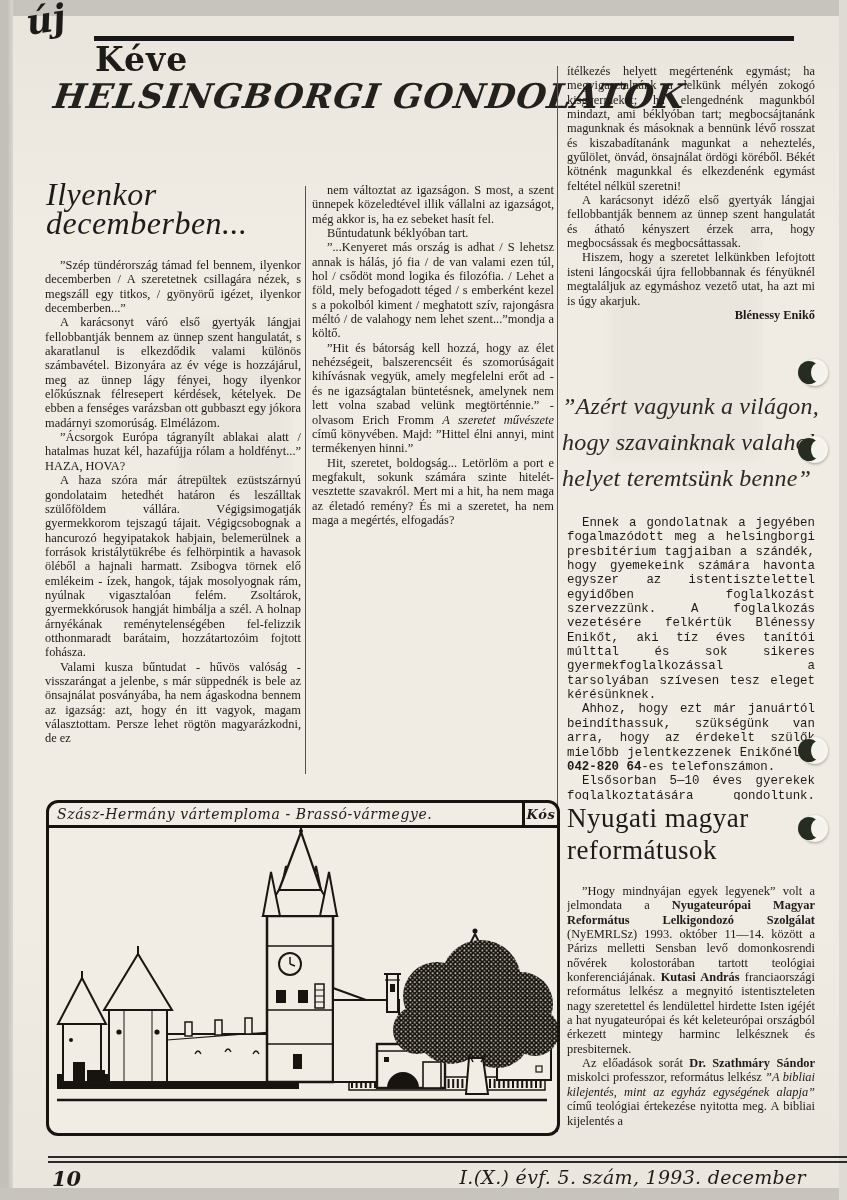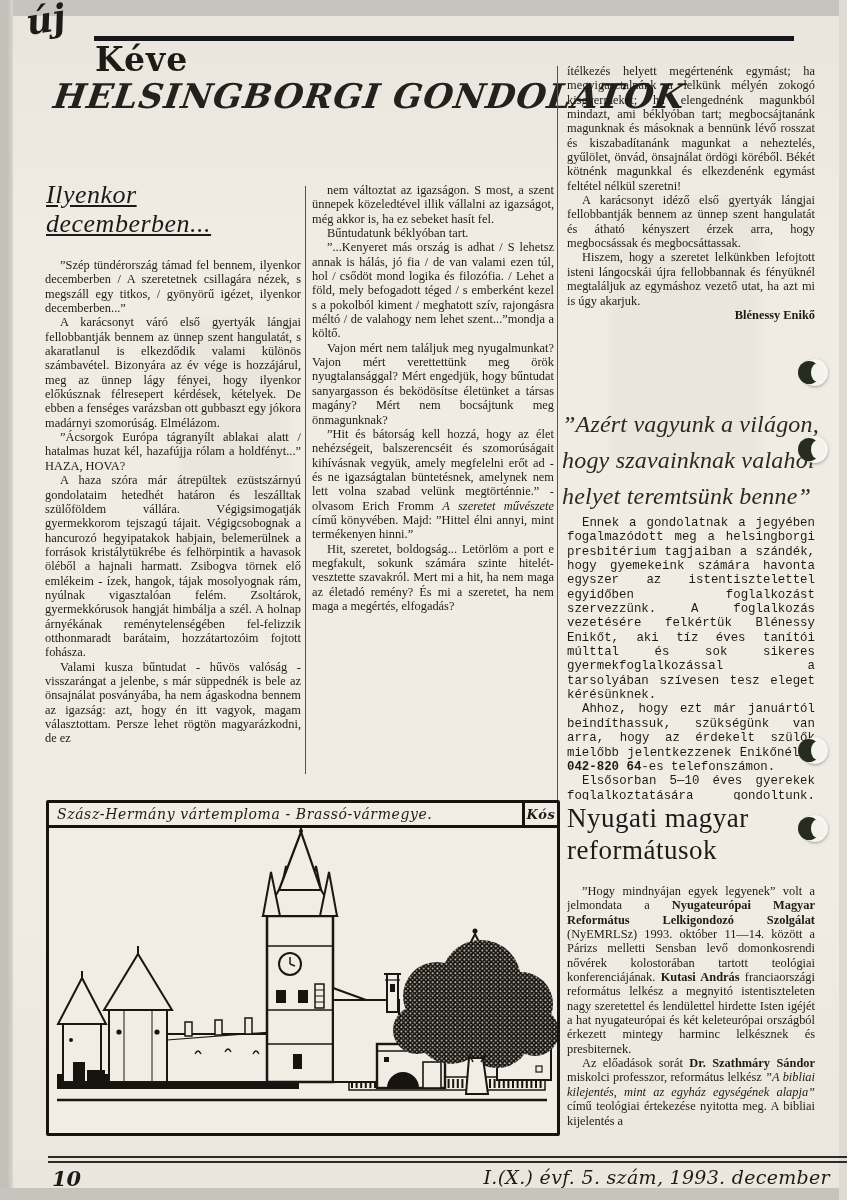--- a/index.html
+++ b/index.html
@@ -20,48 +20,48 @@
   .logo-uj{left:26px;top:-2px;font-family:"DejaVu Serif",serif;font-style:italic;font-weight:bold;
            font-size:36px;transform:rotate(-9deg);}
   .logo-keve{left:95px;top:40px;font-family:"DejaVu Serif",serif;font-weight:bold;font-size:33px;letter-spacing:1px;}
   .headline{left:54px;top:76px;font-family:"DejaVu Serif",serif;font-style:italic;font-weight:bold;
             font-size:34px;letter-spacing:1px;transform:skewX(-8deg);white-space:nowrap;color:#23211e;}
 
   
   .vrule{position:absolute;width:1px;background:#55534e;}
   .body-text{font-size:12.4px;line-height:14.35px;text-align:justify;}
   .body-text p{margin:0;text-indent:15px;}
-  .atitle{font-style:italic;font-size:26px;line-height:29px;letter-spacing:.5px;text-decoration:underline;}
+  .atitle{font-style:italic;font-size:32px;line-height:29px;letter-spacing:.5px;}
   .sig-right{text-align:right;font-weight:bold;text-indent:0;}
   .sig-center{font-weight:bold;text-indent:4px;font-size:12.6px;}
   .pullquote{font-style:italic;font-size:24px;line-height:36px;letter-spacing:.2px;color:#2b2925;}
   b,.bold{font-weight:bold;}
   i,.ital{font-style:italic;}
 
   
   .illustration{left:46px;top:800px;width:514px;height:336px;border:3px solid #171410;
-                background:#f1ede5;box-sizing:border-box;border-radius:2px;}
+                background:#f1ede5;box-sizing:border-box;border-radius:12px;}
   .caption-band{position:relative;height:25px;border-bottom:3px solid #171410;display:flex;align-items:center;
                 font-style:italic;font-size:14px;letter-spacing:.6px;padding-left:8px;box-sizing:border-box;
                 font-family:"DejaVu Serif",serif;}
   .kos-box{position:absolute;right:0;top:0;bottom:0;width:32px;border-left:3px solid #171410;
            display:flex;align-items:center;justify-content:center;font-weight:bold;font-size:13px;}
   .draw-area{position:relative;width:100%;height:280px;}
 
   
   .hole{position:absolute;left:798px;width:30px;height:27px;}
   .hole .ring{position:absolute;left:4px;top:0;width:26px;height:27px;border-radius:50%;
               background:#f7f5f0;box-shadow:0 1px 3px rgba(80,78,70,.5);}
   .hole .dark{position:absolute;left:0;top:2px;width:22px;height:23px;border-radius:50%;background:#262d20;}
   .hole .lite{position:absolute;left:13px;top:4px;width:14px;height:19px;border-radius:50%;background:#f4f2ec;}
 
   
   .footer-rule{left:48px;top:1156px;width:799px;height:3px;border-top:2px solid #2b2a26;border-bottom:2px solid #2b2a26;}
   .page-num{left:52px;top:1166px;font-family:"DejaVu Serif",serif;font-weight:bold;font-style:italic;font-size:21px;text-align:right;}
-  .issue{left:440px;top:1166px;width:390px;text-align:right;font-family:"DejaVu Serif",serif;
+  .issue{left:416px;top:1166px;width:390px;text-align:right;font-family:"DejaVu Serif",serif;
          font-style:italic;font-size:19px;letter-spacing:.3px;}
 
   svg .ln{stroke:#1a1712;stroke-width:2;fill:none;}
   svg .fw{fill:#f1ede5;stroke:#1a1712;stroke-width:2;}
   svg .fd{fill:#171410;stroke:none;}
 </style>
 </head>
 <body>
 
 <div class="page">
@@ -93,33 +93,32 @@
     <p>A karácsonyt váró első gyertyák lángjai fellobbantják bennem az ünnep szent hangulatát, s akaratlanul is elkezdődik valami különös számbavétel. Bizonyára az év vége is hozzájárul, meg az ünnep lágy fényei, hogy ilyenkor előkúsznak félresepert kérdések, kételyek. De ebben a fenséges varázsban ott gubbaszt egy jókora madárnyi szomorúság. Elmélázom.</p>
     <p>”Ácsorgok Európa tágranyílt ablakai alatt / hatalmas huzat kél, hazafújja rólam a holdfényt...” HAZA, HOVA?</p>
     <p>A haza szóra már átrepültek ezüstszárnyú gondolataim hetedhét határon és leszálltak szülőföldem vállára. Végigsimogatják gyermekkorom tejszagú tájait. Végigcsobognak a hancurozó hegyipatakok habjain, belemerülnek a források kristálytükrébe és felhörpintik a havasok öléből a hajnali harmatt. Zsibogva törnek elő emlékeim - ízek, hangok, tájak mosolyognak rám, nyúlnak vigasztalóan felém. Zsoltárok, gyermekkórusok hangját himbálja a szél. A holnap árnyékának reménytelenségében fel-felizzik otthonmaradt barátaim, hozzátartozóim fojtott fohásza.</p>
     <p>Valami kusza bűntudat - hűvös valóság - visszarángat a jelenbe, s már süppednék is bele az önsajnálat posványába, ha nem ágaskodna bennem az igazság: azt, hogy én itt vagyok, magam választottam. Persze lehet rögtön magyarázkodni, de ez</p>
   </div>
 
   <div class="abs body-text" style="left:312px;top:183px;width:242px;height:592px;overflow:hidden;">
     <p>nem változtat az igazságon. S most, a szent ünnepek közeledtével illik vállalni az igazságot, még akkor is, ha ez sebeket hasít fel.</p>
     <p>Bűntudatunk béklyóban tart.</p>
     <p>”...Kenyeret más ország is adhat / S lehetsz annak is hálás, jó fia / de van valami ezen túl, hol / csődöt mond logika és filozófia. / Lehet a föld, mely befogadott téged / s emberként kezel s a pokolból kiment / meghatott szív, rajongásra méltó / de valahogy nem lehet szent...”mondja a költő.</p>
-    <p>Vajon mért nem találjuk meg nyugalmunkat? Vajon mért verettettünk meg örök nyugtalansággal? Mért engedjük, hogy bűntudat sanyargasson és beködösítse életünket a társas magány? Mért nem bocsájtunk meg önmagunknak?</p>
     <p><span>”Hit és bátorság kell hozzá, hogy az élet nehézségeit, balszerencséit és szomorúságait kihívásnak vegyük, amely megfelelni erőt ad - és ne igazságtalan büntetésnek, amelynek nem lett volna szabad velünk megtörténnie.” - olvasom Erich Fromm </span><i>A szeretet művészete</i><span> című könyvében. Majd: ”Hittel élni annyi, mint termékenyen hinni.”</span></p>
     <p>Hit, szeretet, boldogság... Letörlöm a port e megfakult, sokunk számára szinte hitelét-vesztette szavakról. Mert mi a hit, ha nem maga az életadó remény? És mi a szeretet, ha nem maga a megértés, elfogadás?</p>
   </div>
 
   <div class="abs body-text" style="left:567px;top:64px;width:248px;">
     <p style="text-indent:0;">ítélkezés helyett megértenénk egymást; ha megvigasztalnánk a lelkünk mélyén zokogó kisgyermeket; ha elengednénk magunkból mindazt, ami béklyóban tart; megbocsájtanánk magunknak és másoknak a bennünk lévő rosszat és kiszabadítanánk magunkat a neheztelés, gyűlölet, önvád, önsajnálat ördögi köréből. Békét kötnénk magunkkal és elkezdenénk egymást feltétel nélkül szeretni!</p>
     <p>A karácsonyt idéző első gyertyák lángjai fellobbantják bennem az ünnep szent hangulatát és átható kényszert érzek arra, hogy megbocsássak és megbocsáttassak.</p>
     <p>Hiszem, hogy a szeretet lelkünkben lefojtott isteni lángocskái újra fellobbannak és fényüknél megtaláljuk az egymáshoz vezető utat, ha azt mi is úgy akarjuk.</p>
     <p class="sig-right">Blénessy Enikő</p>
   </div>
 
-  <div class="abs pullquote" style="left:562px;top:406px;width:262px;">
+  <div class="abs pullquote" style="left:562px;top:388px;width:262px;">
     <div>”Azért vagyunk a világon,</div>
     <div>hogy szavainknak valahol</div>
     <div>helyet teremtsünk benne”</div>
   </div>
 
   <div class="abs body-text" style="left:567px;top:516px;width:248px;height:284px;overflow:hidden;font-family:Liberation Mono, monospace;">
     <p>Ennek a gondolatnak a jegyében fogalmazódott meg a helsingborgi presbitérium tagjaiban a szándék, hogy gyemekeink számára havonta egyszer az istentisztelettel egyidőben foglalkozást szervezzünk. A foglalkozás vezetésére felkértük Blénessy Enikőt, aki tíz éves tanítói múlttal és sok sikeres gyermekfoglalkozással a tarsolyában szívesen tesz eleget kérésünknek.</p>
     <p><span>Ahhoz, hogy ezt már januártól beindíthassuk, szükségünk van arra, hogy az érdekelt szülők mielőbb jelentkezzenek Enikőnél a </span><b>042-820 64</b><span>-es telefonszámon.</span></p>
     <p>Elsősorban 5—10 éves gyerekek foglalkoztatására gondoltunk. Szeretettel várjuk jelentkezéseteket.</p>
     <p class="sig-center">A helsingborgi presbitérium vezetősége</p>

